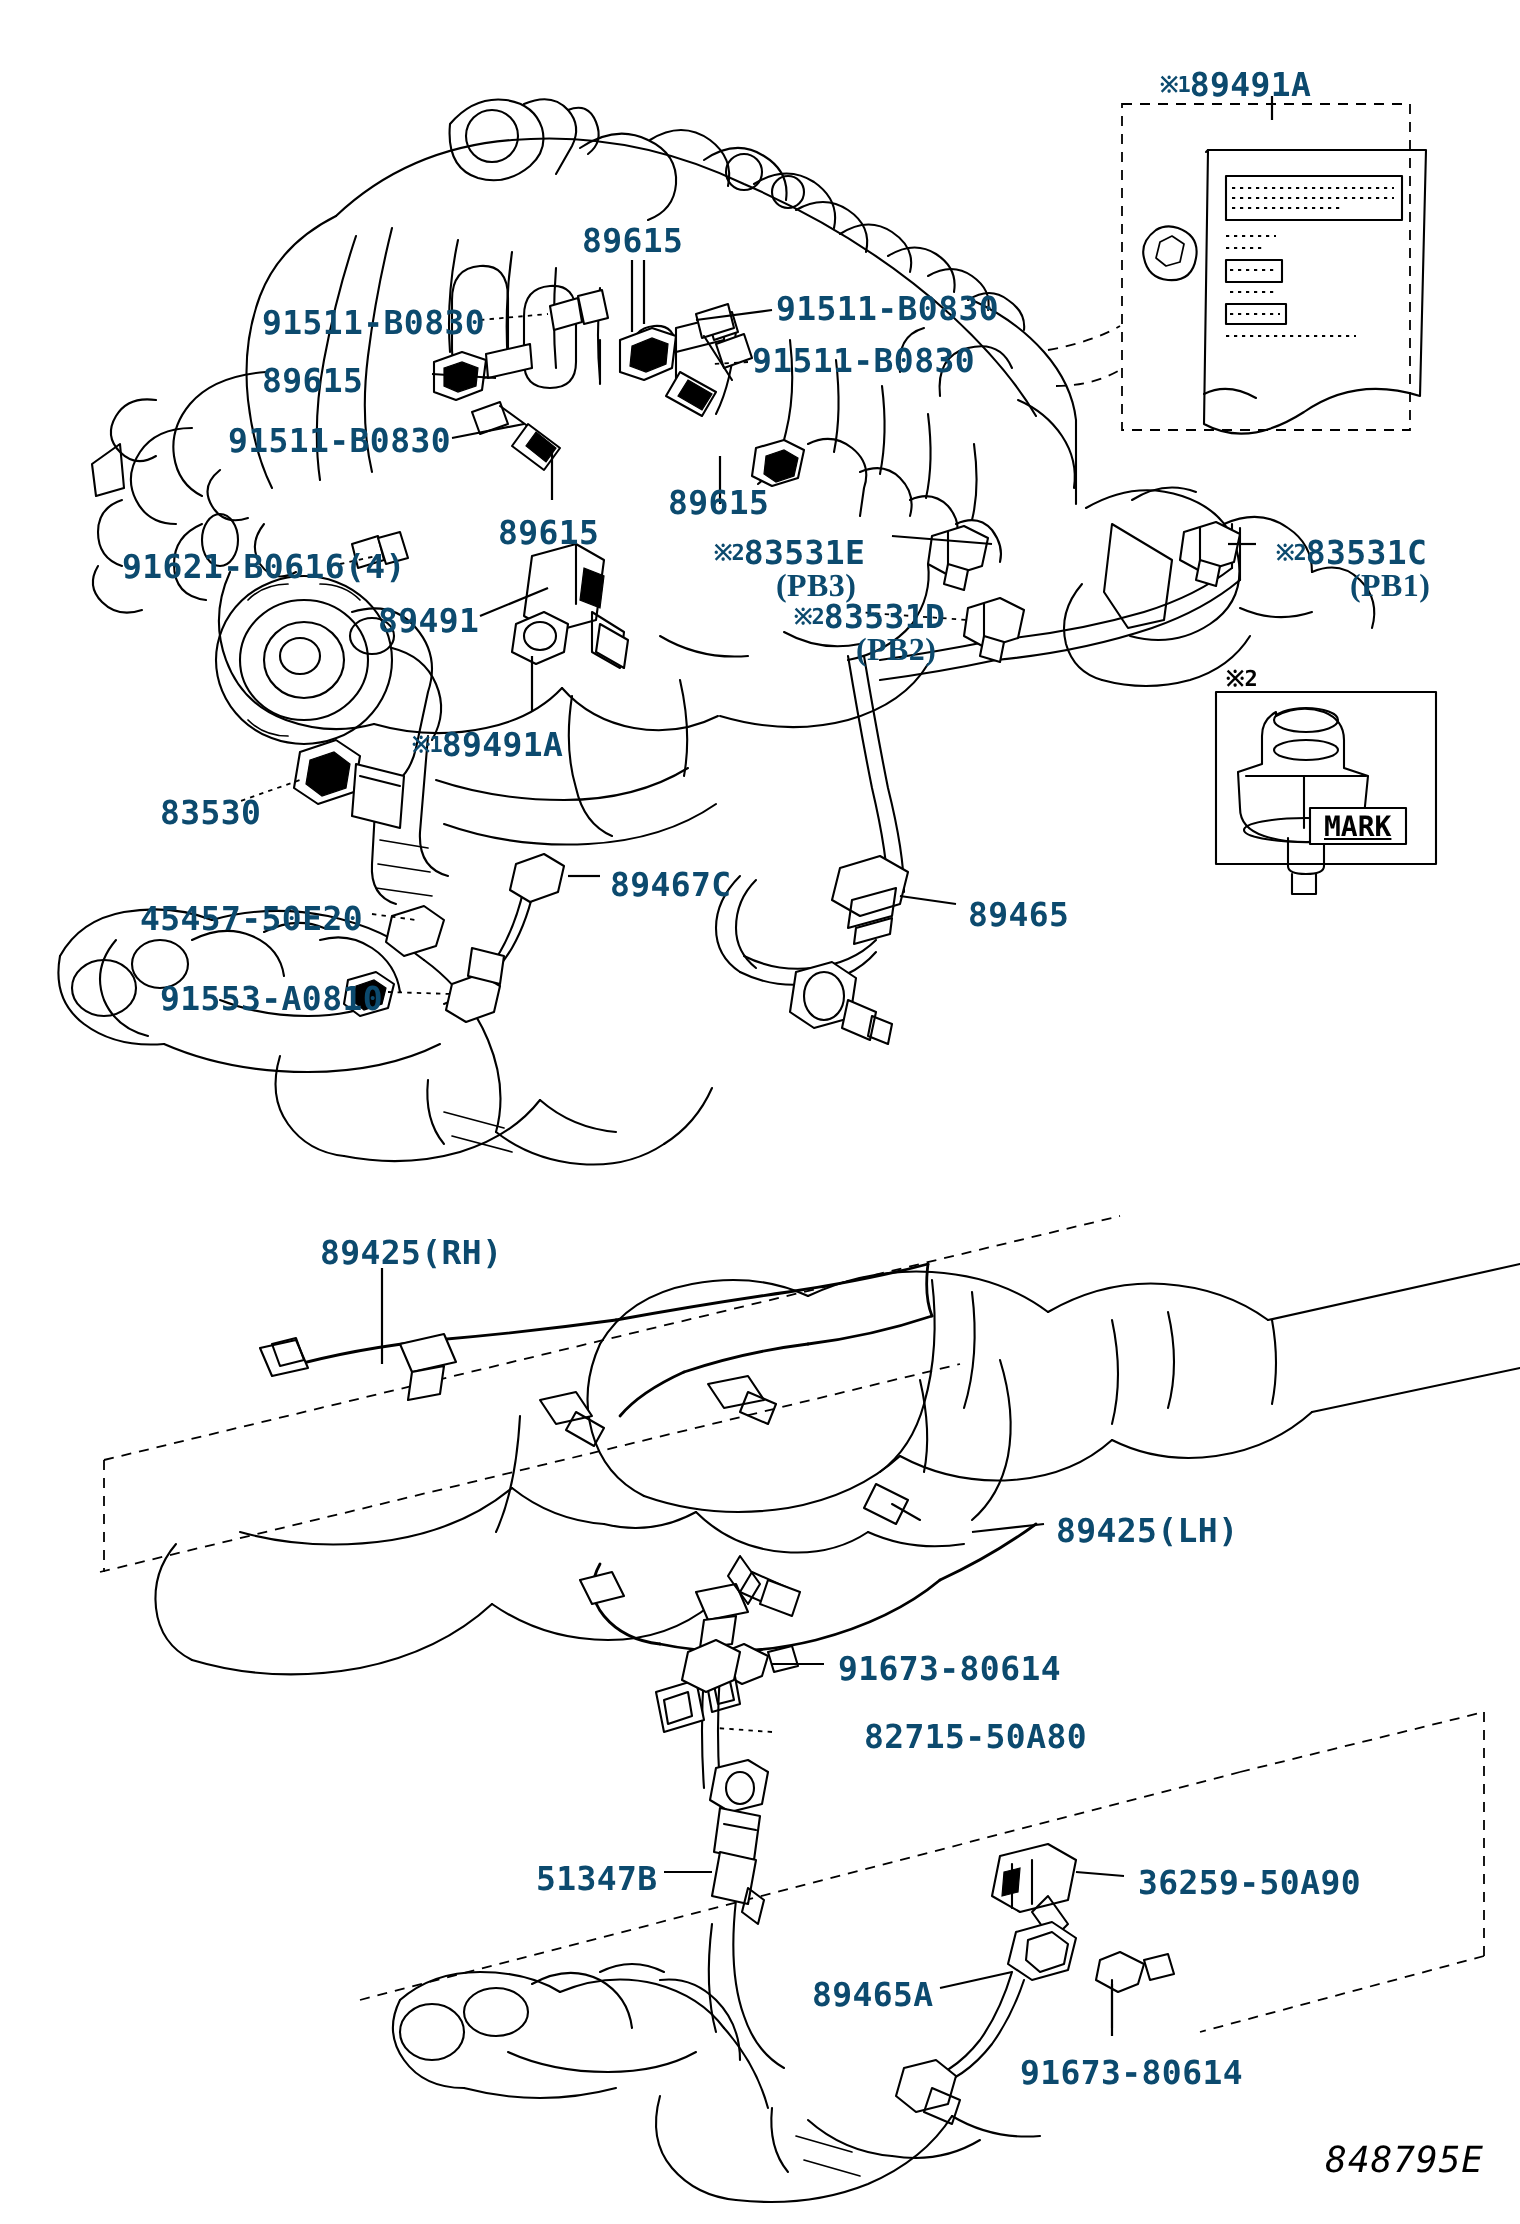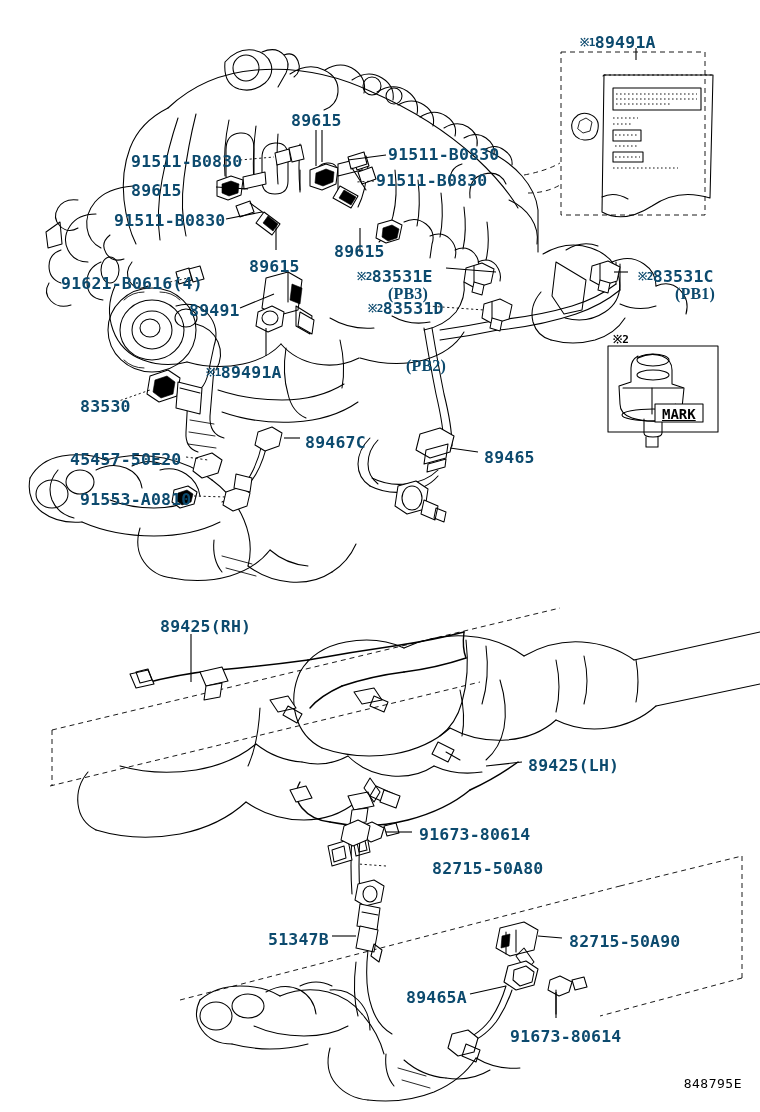--- a/index.html
+++ b/index.html
@@ -46,23 +46,24 @@
     position:absolute;
     font-family:"DejaVu Sans Mono","Liberation Mono",monospace;
     font-size:11px;
     font-weight:bold;
   }
   .corner{
     position:absolute;
     right:18px;
     bottom:21px;
     font-family:"DejaVu Sans Mono","Liberation Mono",monospace;
-    font-size:13px;
+    font-size:18px;
     letter-spacing:0.5px;
     font-weight:normal;
+    font-style:italic;
   }
 </style>
 </head>
 <body>
 
 <div id="page">
 
   <svg id="art" viewBox="0 0 760 1112" xmlns="http://www.w3.org/2000/svg">
     <defs>
       <style>
@@ -507,32 +508,32 @@
       <span class="lbl" style="left: 60px; top: 398px; margin-left: 20px;">83530</span>
       <span class="lbl" style="left: 305px; top: 434px;">89467C</span>
       <span class="lbl" style="left: 484px; top: 449px;">89465</span>
       <span class="lbl" style="left: 70px; top: 451px;">45457-50E20</span>
       <span class="lbl" style="left: 80px; top: 491px;">91553-A0810</span>
       <span class="lbl" style="left: 160px; top: 618px;">89425(RH)</span>
       <span class="lbl" style="left: 528px; top: 757px;">89425(LH)</span>
       <span class="lbl" style="left: 419px; top: 826px;">91673-80614</span>
       <span class="lbl" style="left: 392px; top: 860px; margin-left: 40px;">82715-50A80</span>
       <span class="lbl" style="left: 268px; top: 931px;">51347B</span>
-      <span class="lbl" style="left: 569px; top: 933px;">82715-50A90</span>
+      <span class="lbl" style="left: 569px; top: 933px;">36259-50A90</span>
       <span class="lbl" style="left: 406px; top: 989px;">89465A</span>
       <span class="lbl" style="left: 510px; top: 1028px;">91673-80614</span>
     </div>
   <div id="marked-layer">
       <span class="lbl" style="left: 580px; top: 34px;"><span class="mk">※1</span><span>89491A</span></span>
       <span class="lbl" style="left: 357px; top: 268px;"><span class="mk">※2</span><span>83531E</span></span>
       <span class="lbl sub" style="left: 388px; top: 286px;">(PB3)</span>
       <span class="lbl" style="left: 638px; top: 268px;"><span class="mk">※2</span><span>83531C</span></span>
       <span class="lbl sub" style="left: 675px; top: 286px;">(PB1)</span>
-      <span class="lbl" style="left: 368px; top: 300px;"><span class="mk">※2</span><span>83531D</span></span>
-      <span class="lbl sub" style="left: 406px; top: 318px; margin-top: 40px;">(PB2)</span>
+      <span class="lbl" style="left: 397px; top: 300px;"><span class="mk">※2</span><span>83531D</span></span>
+      <span class="lbl sub" style="left: 428px; top: 318px;">(PB2)</span>
       <span class="lbl" style="left: 206px; top: 364px;"><span class="mk">※1</span><span>89491A</span></span>
     </div>
 
   <span class="mk-small" style="left:613px;top:331px;">※2</span>
 
   <span class="mark-txt" style="left:662px;top:406px;">MARK</span>
 
   <span class="corner">848795E</span>
 
 </div>

